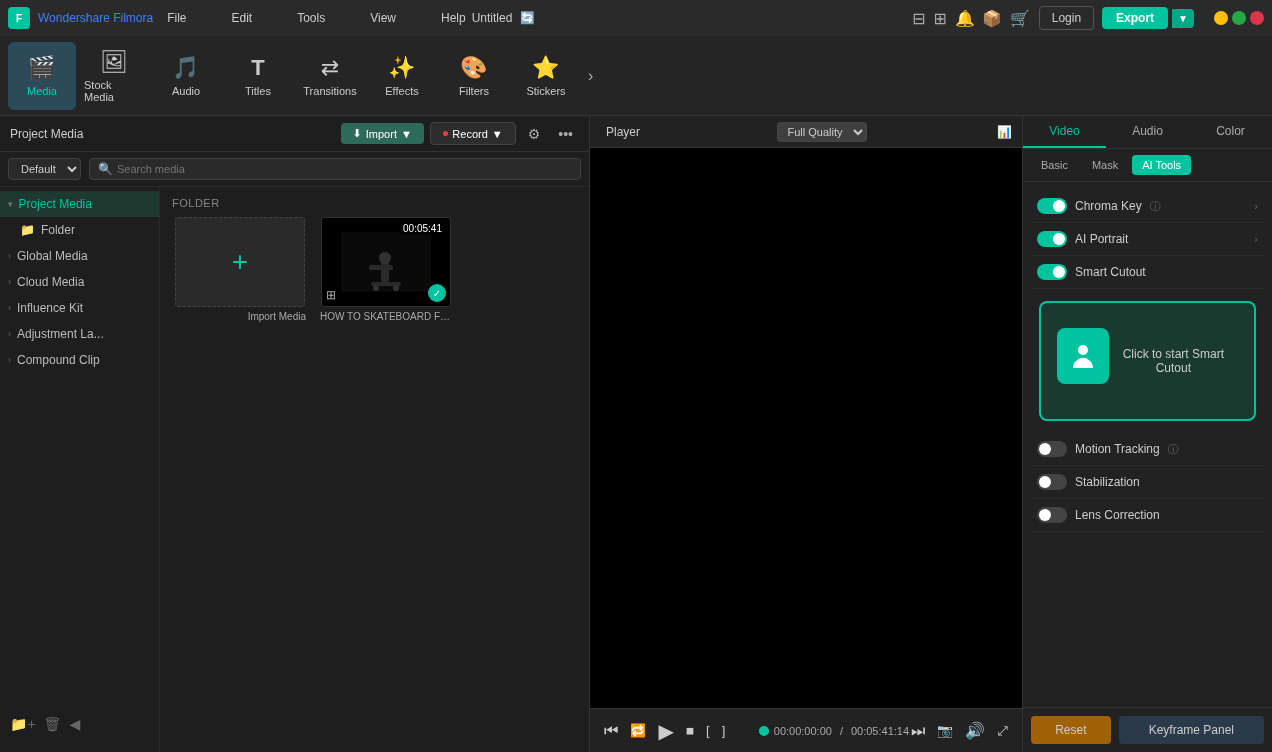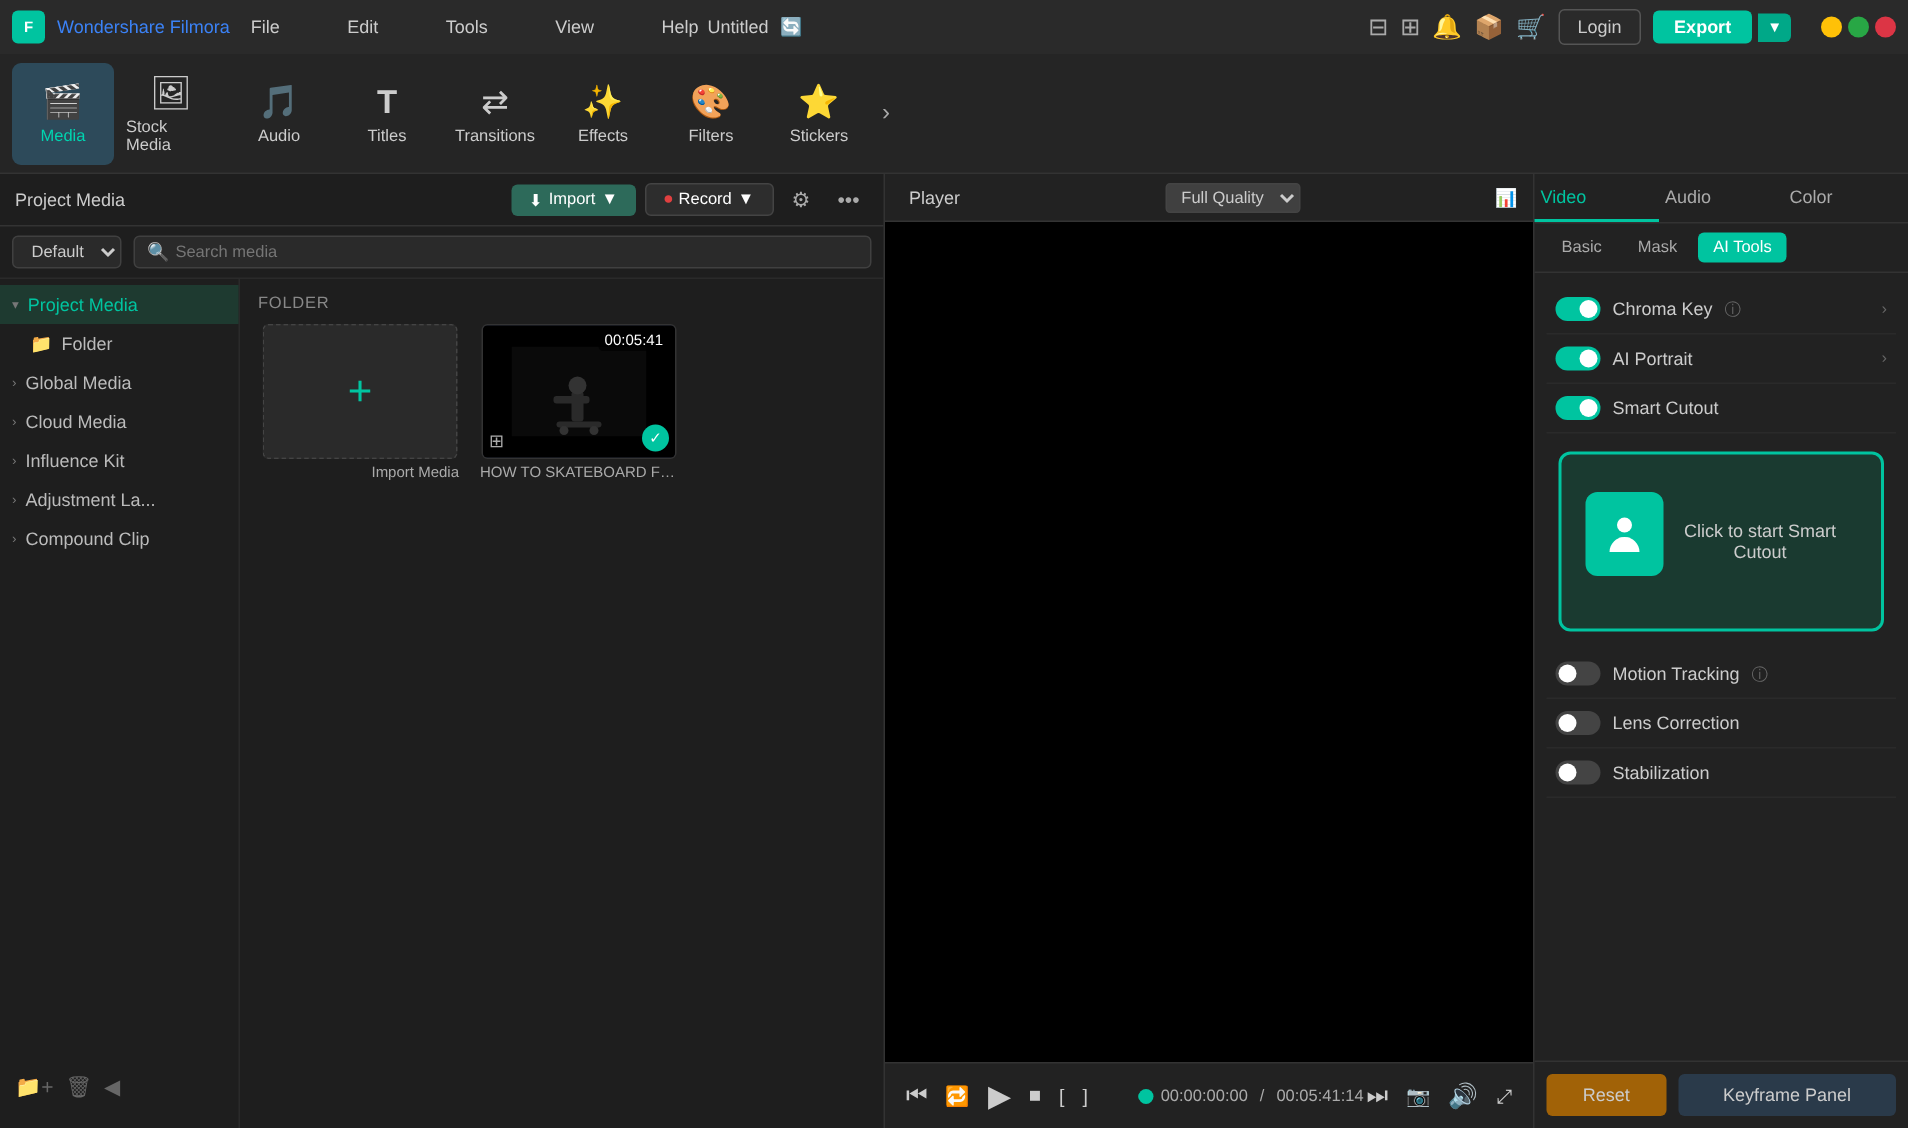--- a/index.html
+++ b/index.html
@@ -87,21 +87,21 @@
     .progress-bar-wrap { flex: 1; height: 4px; background: #444; border-radius: 2px; position: relative; }
     .progress-bar-fill { width: 2px; height: 100%; background: #00c4a0; border-radius: 2px; }
     .progress-dot { width: 10px; height: 10px; background: #00c4a0; border-radius: 50%; position: absolute; top: -3px; left: 0; }
     .time-text { font-size: 11px; color: #aaa; white-space: nowrap; }
     .ctrl-btns { display: flex; align-items: center; gap: 8px; }
     .ctrl-btn { background: transparent; border: none; color: #ccc; cursor: pointer; font-size: 16px; padding: 2px; }
 
     
     #properties-panel { width: 250px; background: #222; border-left: 1px solid #333; display: flex; flex-direction: column; }
     #props-tabs { display: flex; border-bottom: 1px solid #333; }
-    .props-tab { flex: 1; padding: 8px 4px; font-size: 12px; color: #aaa; cursor: pointer; border-bottom: 2px solid transparent; }
+    .props-tab { flex: 1; text-align: center; padding: 8px 4px; font-size: 12px; color: #aaa; cursor: pointer; border-bottom: 2px solid transparent; }
     .props-tab.active { color: #00c4a0; border-bottom: 2px solid #00c4a0; }
     #props-sub-tabs { display: flex; border-bottom: 1px solid #333; padding: 6px 8px; gap: 4px; }
     .sub-tab { padding: 4px 10px; font-size: 11px; color: #aaa; cursor: pointer; border-radius: 4px; }
     .sub-tab.active { background: #00c4a0; color: white; }
     #ai-tools-content { padding: 8px; overflow-y: auto; flex: 1; }
     .ai-tool-item { display: flex; align-items: center; justify-content: space-between; padding: 8px 6px; border-bottom: 1px solid #2a2a2a; }
     .ai-tool-left { display: flex; align-items: center; gap: 8px; }
     .toggle-switch { width: 30px; height: 16px; border-radius: 8px; background: #00c4a0; position: relative; cursor: pointer; flex-shrink: 0; }
     .toggle-switch.off { background: #444; }
     .toggle-knob { width: 12px; height: 12px; border-radius: 50%; background: white; position: absolute; top: 2px; transition: left 0.2s; }
@@ -418,30 +418,30 @@
               <span class="ai-tool-name">Motion Tracking</span>
               <span class="ai-tool-info">ⓘ</span>
             </div>
           </div>
 
           <div class="ai-tool-item">
             <div class="ai-tool-left">
               <div class="toggle-switch off">
                 <div class="toggle-knob"></div>
               </div>
+              <span class="ai-tool-name">Stabilization</span>
+            </div>
+          </div>
+
+          <div class="ai-tool-item">
+            <div class="ai-tool-left">
+              <div class="toggle-switch off">
+                <div class="toggle-knob"></div>
+              </div>
               <span class="ai-tool-name">Lens Correction</span>
-            </div>
-          </div>
-
-          <div class="ai-tool-item">
-            <div class="ai-tool-left">
-              <div class="toggle-switch off">
-                <div class="toggle-knob"></div>
-              </div>
-              <span class="ai-tool-name">Stabilization</span>
             </div>
           </div>
         </div>
 
         <div class="bottom-panel-btns">
           <button class="btn-reset">Reset</button>
           <button class="btn-keyframe">Keyframe Panel</button>
         </div>
       </div>
     </div>

